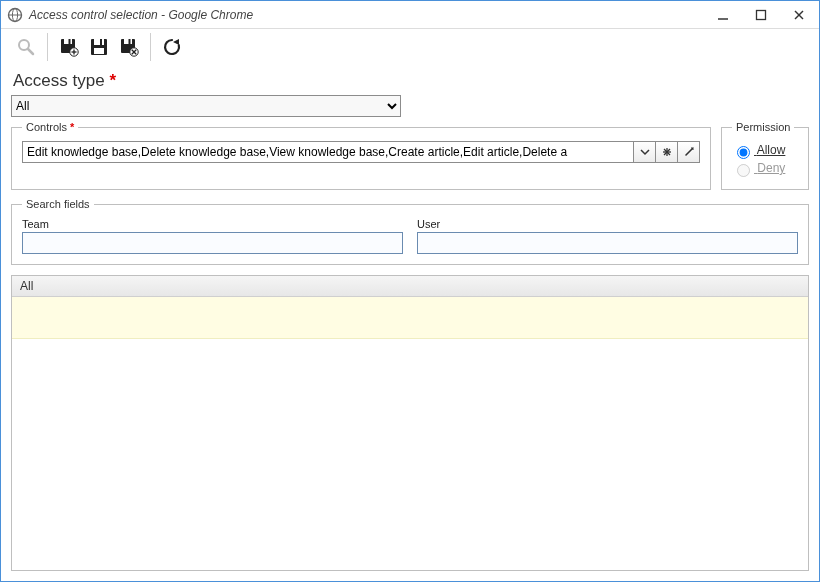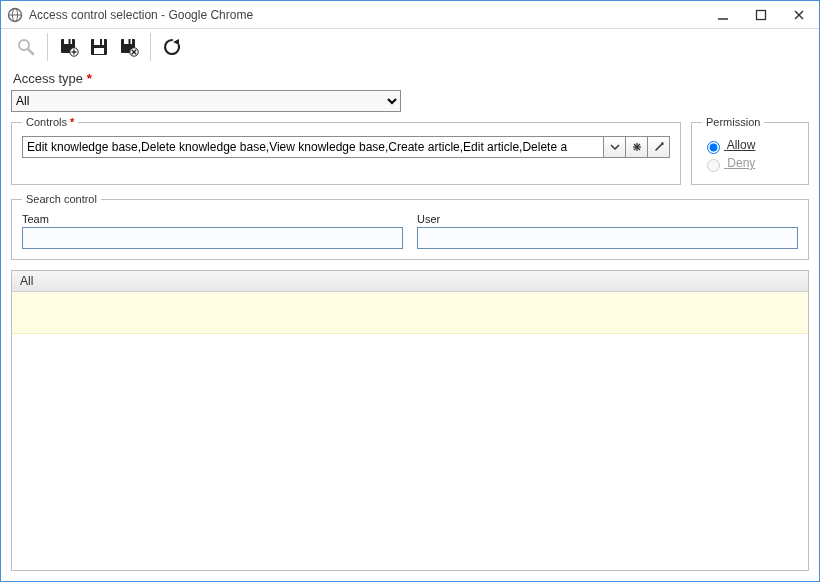--- a/index.html
+++ b/index.html
@@ -18,20 +18,21 @@
     flex-direction: column;
   }
   .titlebar {
     height: 28px;
     background: #fff;
     border-bottom: 1px solid #ddd;
     display: flex;
     align-items: center;
     padding: 0 6px;
     gap: 6px;
+    font-style: italic;
   }
   .titlebar .app-icon {
     width: 16px; height: 16px;
     display: inline-flex; align-items: center; justify-content: center;
   }
   .titlebar .title {
     flex: 1;
     font-size: 12px;
     color: #444;
   }
@@ -66,21 +67,21 @@
   .content {
     padding: 6px 10px 10px 10px;
     flex: 1;
     display: flex;
     flex-direction: column;
     gap: 4px;
     overflow: hidden;
   }
 
   .label-row {
-    font-size: 13px;
+    font-size: 17px;
     color: #333;
     padding-left: 2px;
   }
   .req { color: #d00; font-weight: bold; }
 
   .wide-select {
     width: 390px;
     height: 22px;
     font-size: 12px;
     border: 1px solid #8c8c8c;
@@ -104,21 +105,21 @@
     color: #333;
     padding: 0 4px;
     margin-top: 16px;
   }
 
   .fs-controls {
     flex: 1;
     min-width: 0;
   }
   .fs-permission {
-    width: 118px;
+    width: 88px;
   }
   .perm-radio {
     display: block;
     margin: 2px 0;
     font-size: 12px;
     color: #333;
     text-decoration: underline;
   }
   .perm-radio.disabled { color: #9a9a9a; }
   .perm-radio input { vertical-align: middle; margin-right: 4px; }
@@ -324,21 +325,21 @@
           <span>Allow</span>
         </label>
         <label class="perm-radio disabled">
           <input type="radio" name="perm" disabled="" style="">
           <span>Deny</span>
         </label>
       </fieldset>
     </div>
 
     <fieldset class="fs-search">
-      <legend>Search control</legend>
+      <legend>Search fields</legend>
       <div class="search-cols">
         <div class="search-col">
           <label>Team</label>
           <input type="text" value="" style="">
         </div>
         <div class="search-col">
           <label>User</label>
           <input type="text" value="" style="">
         </div>
       </div>

